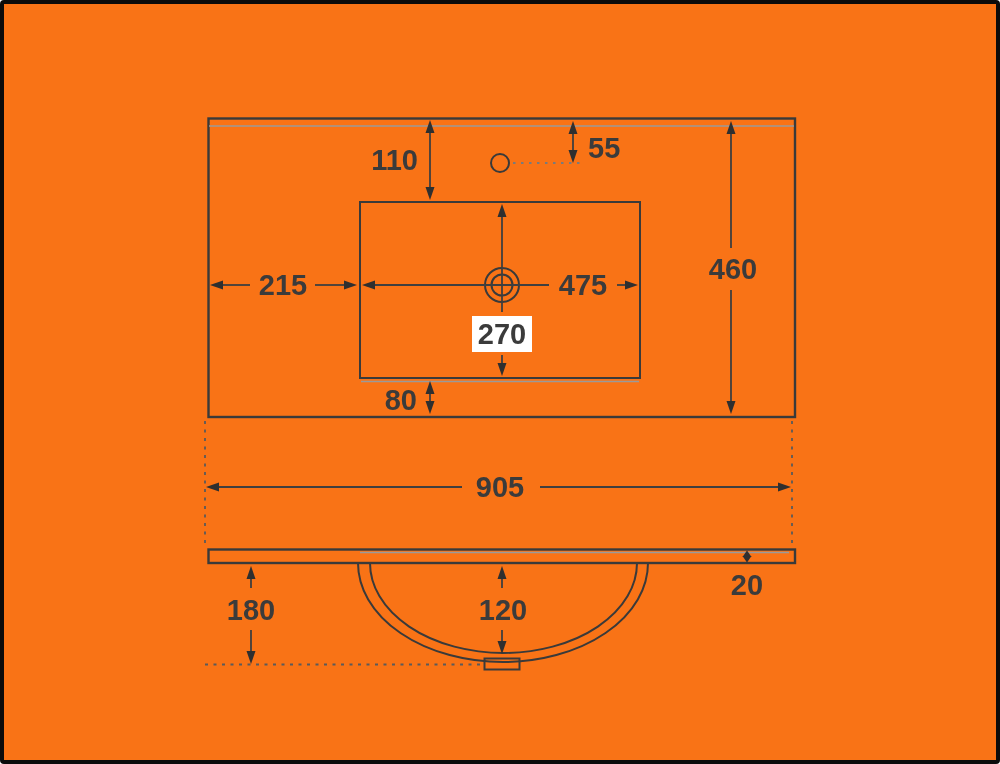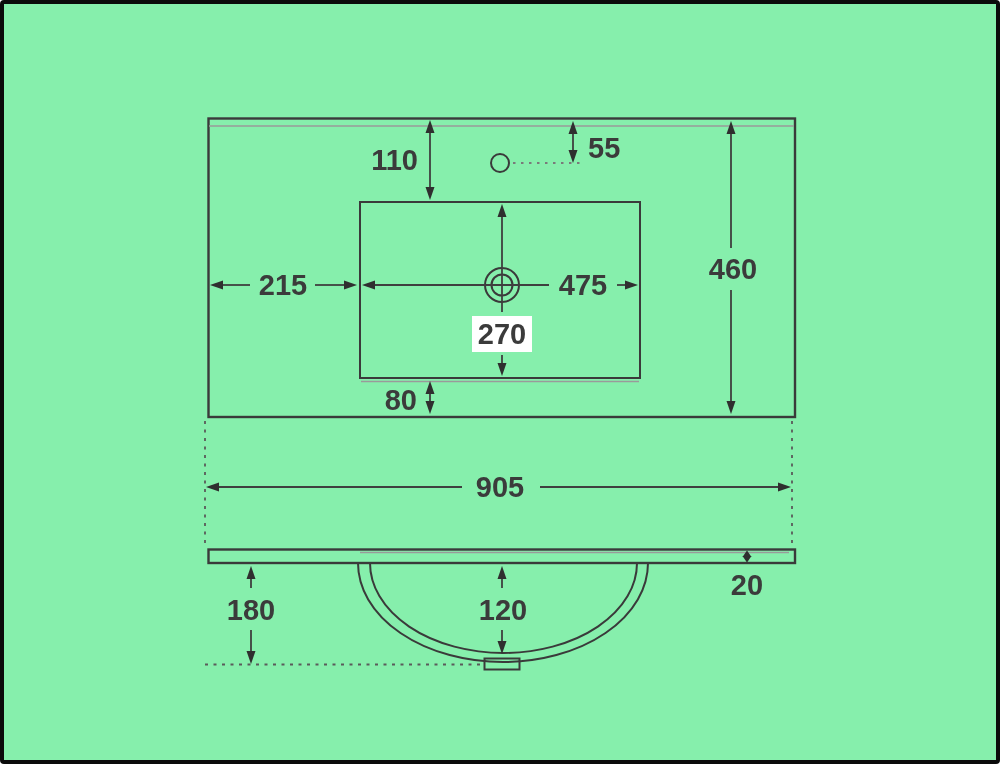--- a/index.html
+++ b/index.html
@@ -8,21 +8,21 @@
     background: #ffffff;
     font-family: "Liberation Sans", sans-serif;
   }
   .canvas {
     position: relative;
     width: 1000px;
     height: 764px;
     box-sizing: border-box;
     border: 4px solid #0b0b0b;
     border-radius: 4px;
-    background: #86efac;
+    background: #f97316;
     overflow: hidden;
   }
   svg { display: block; }
   .ln     { stroke: #3a3a3a; stroke-width: 2.4; fill: none; }
   .ln-thin{ stroke: #3a3a3a; stroke-width: 2;   fill: none; }
   .ln-gray{ stroke: #9a9a9a; stroke-width: 1.5; fill: none; }
   .dim    { stroke: #3f3f3f; stroke-width: 1.8; fill: none; }
   .dash   { stroke: #5a5a5a; stroke-width: 1.8; fill: none; stroke-dasharray: 3 5.5; }
   .dots   { stroke: #7a7a7a; stroke-width: 2;   fill: none; stroke-dasharray: 2.5 5.5; }
   .ah     { fill: #2f2f2f; stroke: none; }

